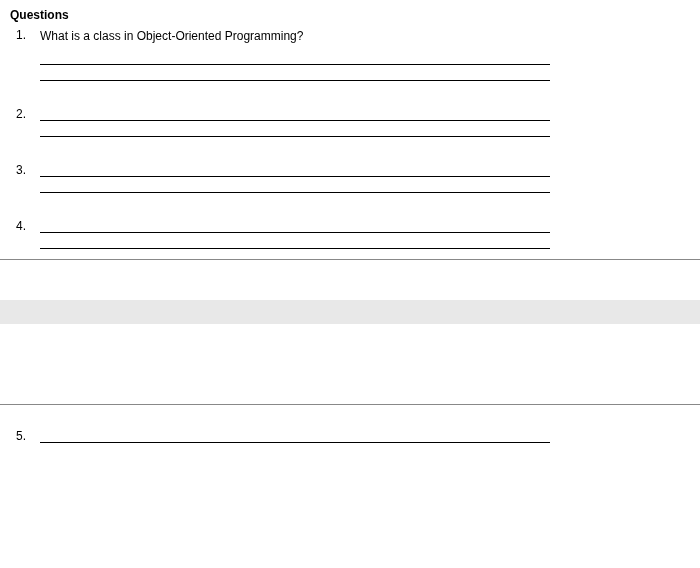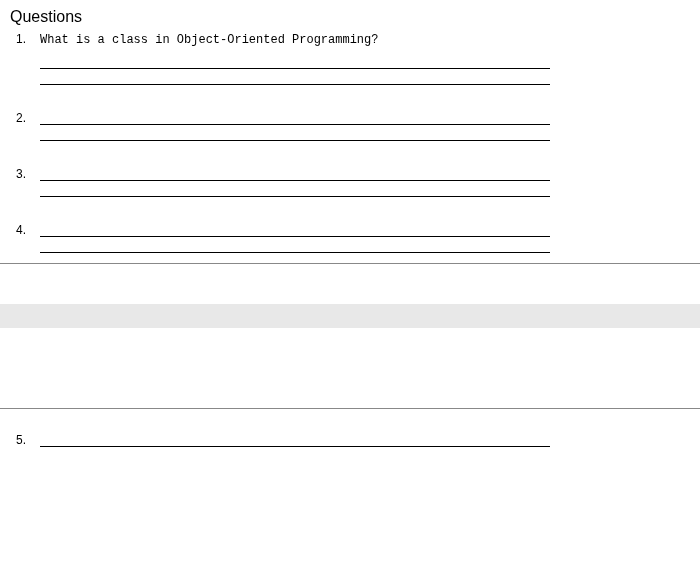--- a/index.html
+++ b/index.html
@@ -13,40 +13,39 @@
       color: #000;
       background: #fff;
       width: 700px;
       height: 568px;
       position: relative;
     }
     .content {
       padding: 8px 10px 0 10px;
     }
     .heading {
-      font-weight: normal;
-      font-size: 16px;
+      font-weight: bold;
+      font-size: 12px;
     }
     ol {
       list-style: none;
       margin-left: 20px;
     }
     li {
       margin-bottom: 24px;
       position: relative;
     }
     .q-number {
       position: absolute;
       left: -14px;
       top: 0;
     }
     .q-text {
       padding-left: 10px;
       line-height: 1.4;
-      font-family: Liberation Mono, monospace;
     }
     .answer-lines {
       margin-top: 6px;
       padding-left: 10px;
     }
     .answer-line {
       border-bottom: 1px solid #000;
       height: 14px;
       margin-bottom: 2px;
       width: 510px;

